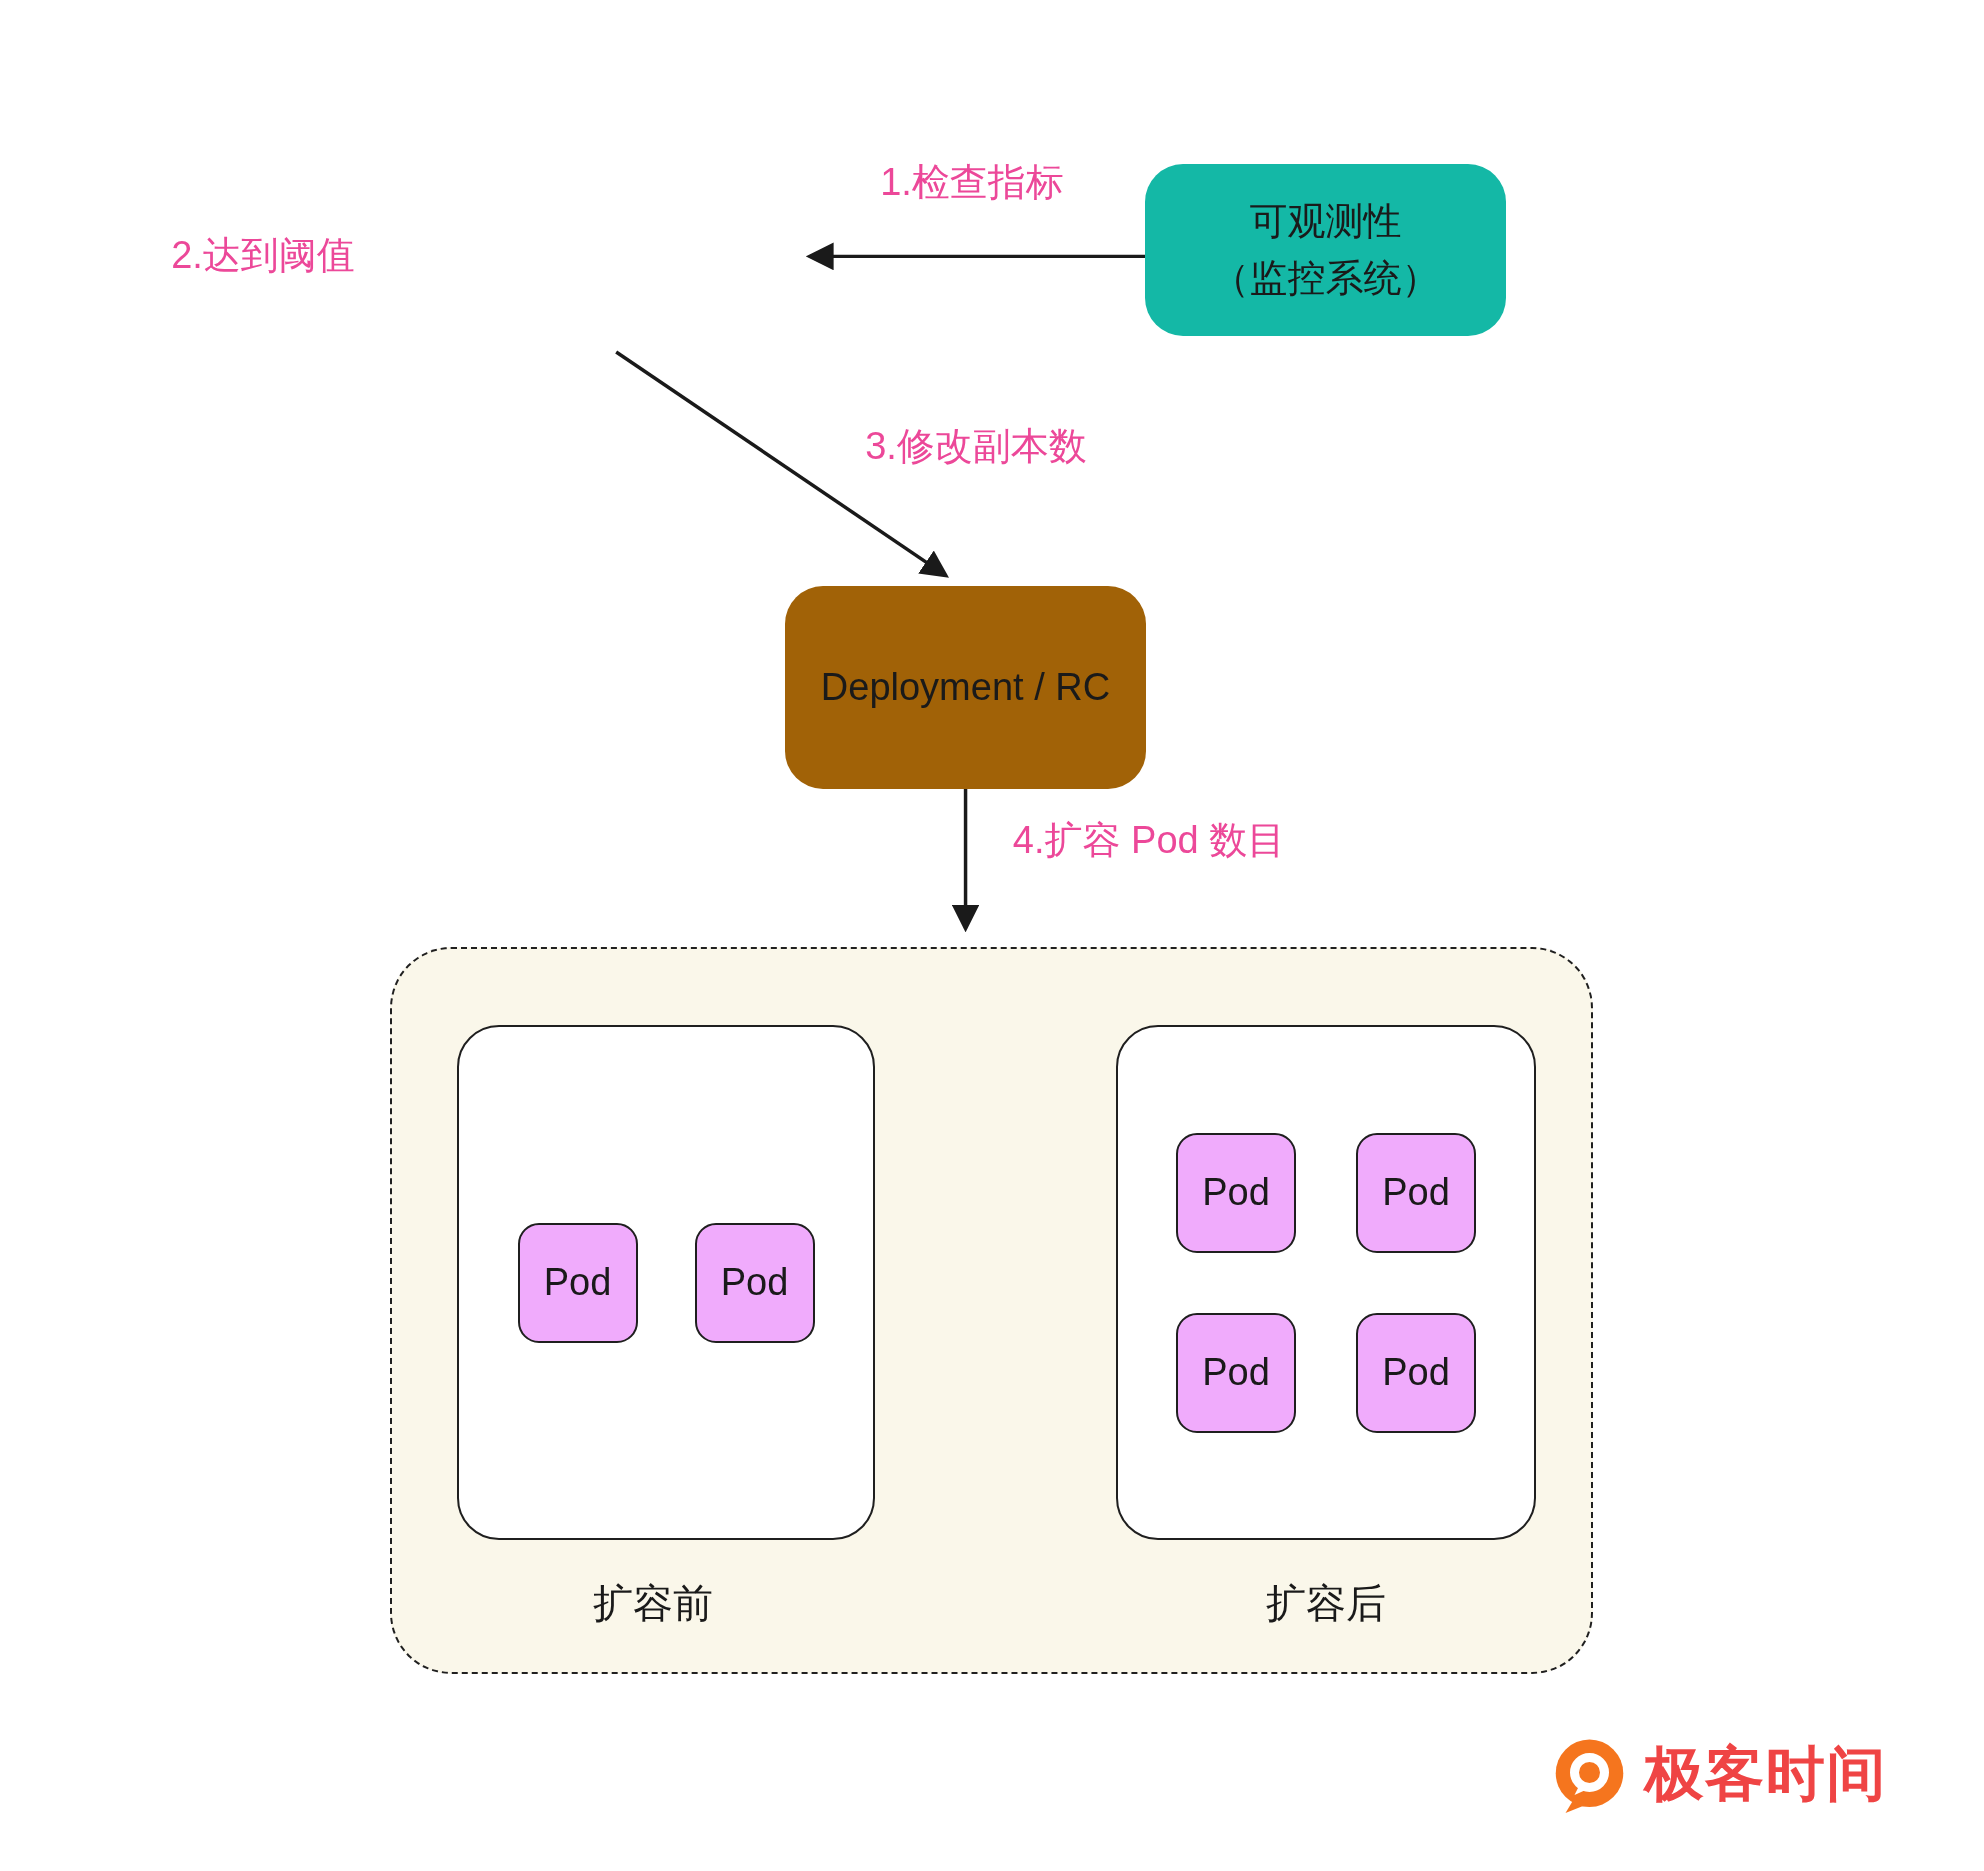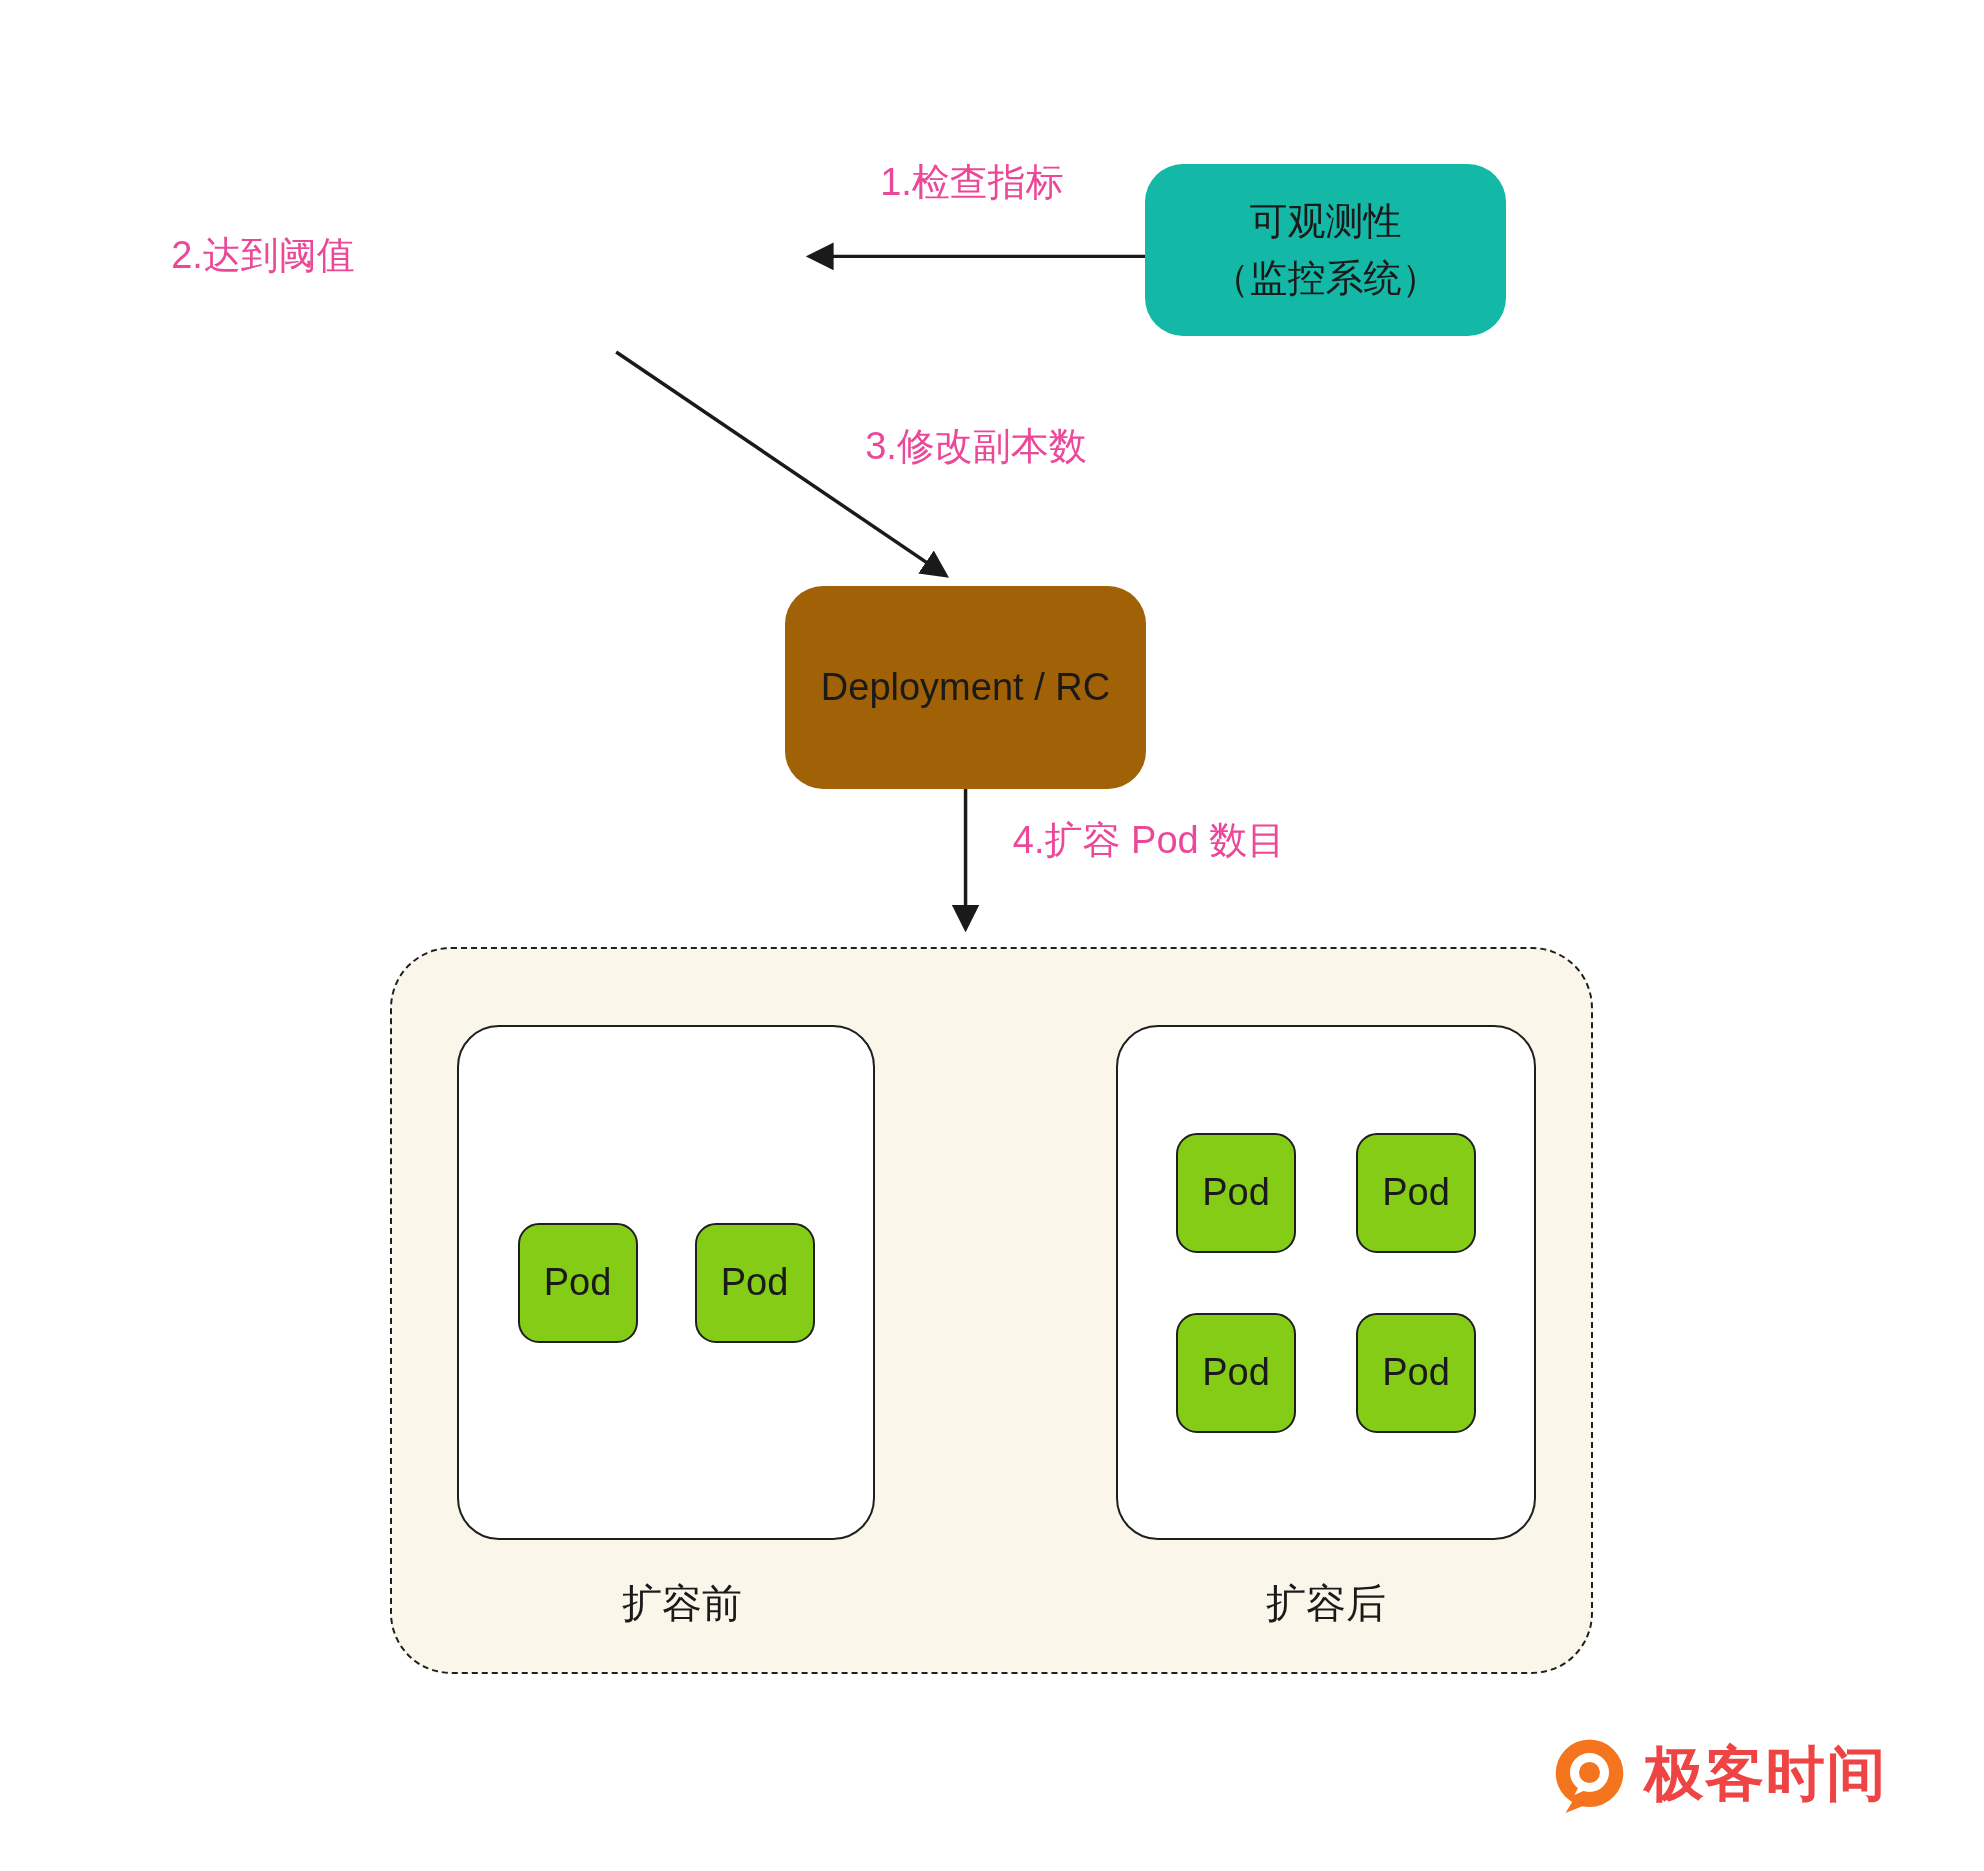--- a/index.html
+++ b/index.html
@@ -77,36 +77,36 @@
     left: 724px; width: 420px;
     display: grid;
     grid-template-columns: 120px 120px;
     grid-template-rows: 120px 120px;
     gap: 60px;
     align-content: center;
     justify-content: center;
   }
   .pod {
     width: 120px; height: 120px;
-    background: #84cc16;
+    background: #f0abfc;
     border: 2.6px solid #1f1f1f;
     border-radius: 21px;
     display: flex; align-items: center; justify-content: center;
     font-size: 38px;
     color: #1a1a1a;
   }
   .group-caption {
     position: absolute;
     top: 627px;
     font-size: 40px;
     color: #1a1a1a;
     transform: translateX(-50%);
     white-space: nowrap;
   }
-  .caption-before { left: 290px; text-align: right; }
+  .caption-before { left: 261px; text-align: right; }
   .caption-after  { left: 934px; }
   .brand {
     position: absolute;
     left: 1552px; top: 1735px;
     display: flex;
     align-items: center;
     gap: 17.4px;
   }
   .brand-icon { width: 75px; height: 75px; display: block; }
   .brand-text {

